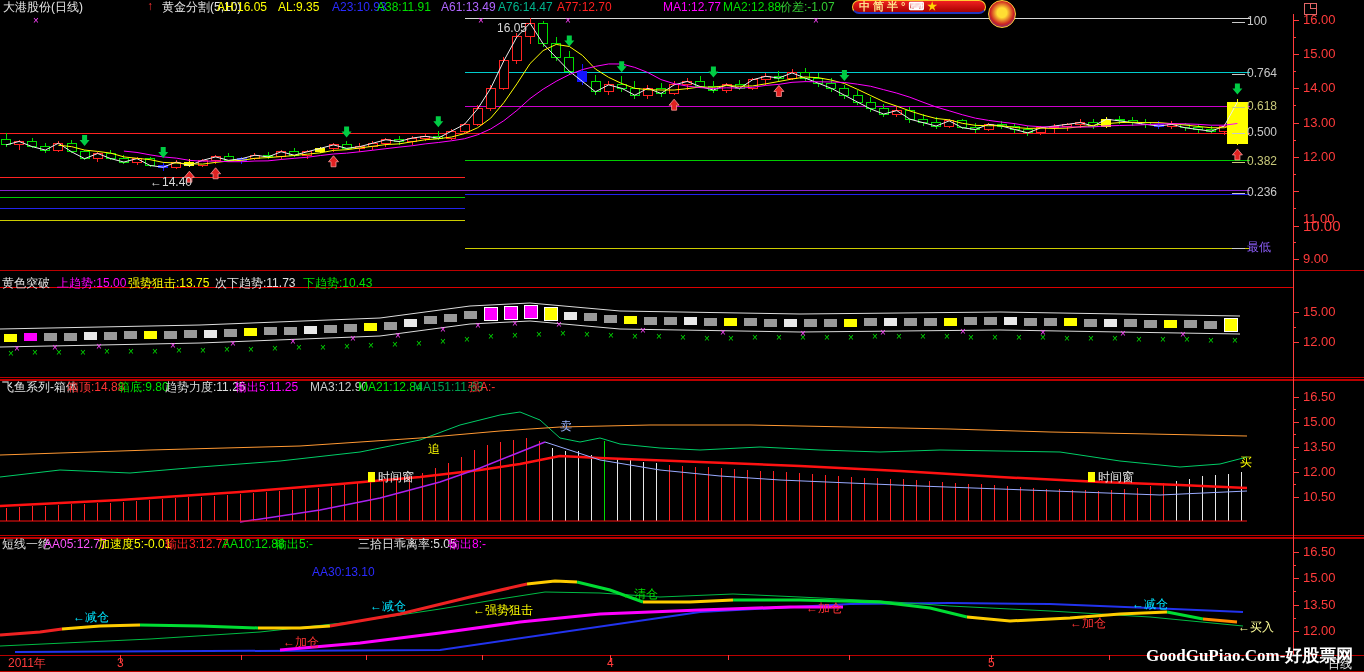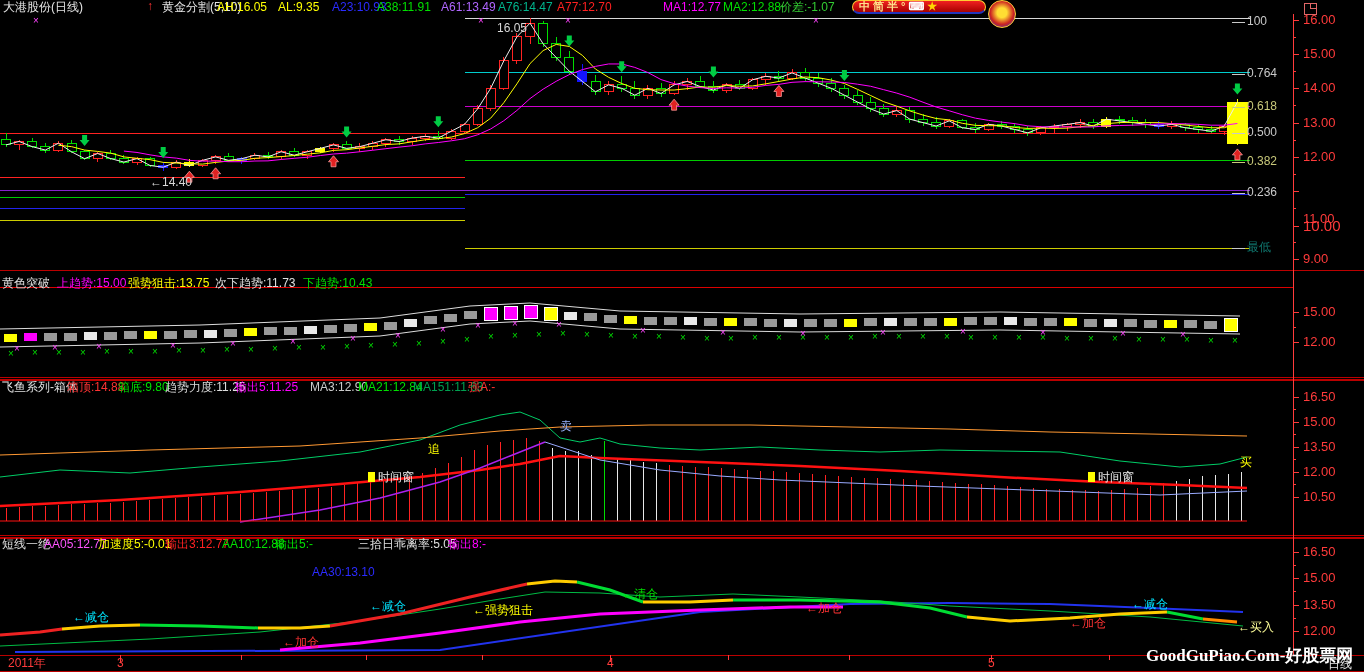--- a/index.html
+++ b/index.html
@@ -602,21 +602,21 @@
       <div class="t" style="left: 1303px; top: 598px; color: rgb(255, 59, 59); font-size: 13px;">13.50</div>
       <div class="t" style="left: 1303px; top: 624px; color: rgb(255, 59, 59); font-size: 13px;">12.00</div>
       <div class="t" style="left: 497px; top: 22px; color: rgb(216, 216, 216);">16.05</div>
       <div class="t" style="left: 150px; top: 176px; color: rgb(216, 216, 216);">←14.40</div>
       <div class="t" style="left: 1247px; top: 15px; color: rgb(200, 200, 200);">100</div>
       <div class="t" style="left: 1247px; top: 67px; color: rgb(200, 200, 200);">0.764</div>
       <div class="t" style="left: 1247px; top: 100px; color: rgb(200, 200, 122);">0.618</div>
       <div class="t" style="left: 1247px; top: 126px; color: rgb(200, 200, 200);">0.500</div>
       <div class="t" style="left: 1247px; top: 155px; color: rgb(200, 200, 122);">0.382</div>
       <div class="t" style="left: 1247px; top: 186px; color: rgb(200, 200, 200);">0.236</div>
-      <div class="t" style="left: 1247px; top: 241px; color: #0f766e;">最低</div>
+      <div class="t" style="left: 1247px; top: 241px; color: #8b5cf6;">最低</div>
       <div class="t" style="left: 428px; top: 443px; color: rgb(255, 255, 0);">追</div>
       <div class="t" style="left: 560px; top: 420px; color: rgb(153, 179, 255);">卖</div>
       <div class="t" style="left: 378px; top: 471px; color: rgb(232, 232, 232);">时间窗</div>
       <div class="sq" style="left: 368px; top: 472px;"></div>
       <div class="t" style="left: 1098px; top: 471px; color: rgb(232, 232, 232);">时间窗</div>
       <div class="sq" style="left: 1088px; top: 472px;"></div>
       <div class="t" style="left: 1240px; top: 456px; color: rgb(255, 255, 0);">买</div>
       <div class="t" style="left: 73px; top: 611px; color: rgb(0, 229, 255);">←减仓</div>
       <div class="t" style="left: 370px; top: 600px; color: rgb(0, 229, 255);">←减仓</div>
       <div class="t" style="left: 283px; top: 636px; color: rgb(255, 51, 51);">←加仓</div>

